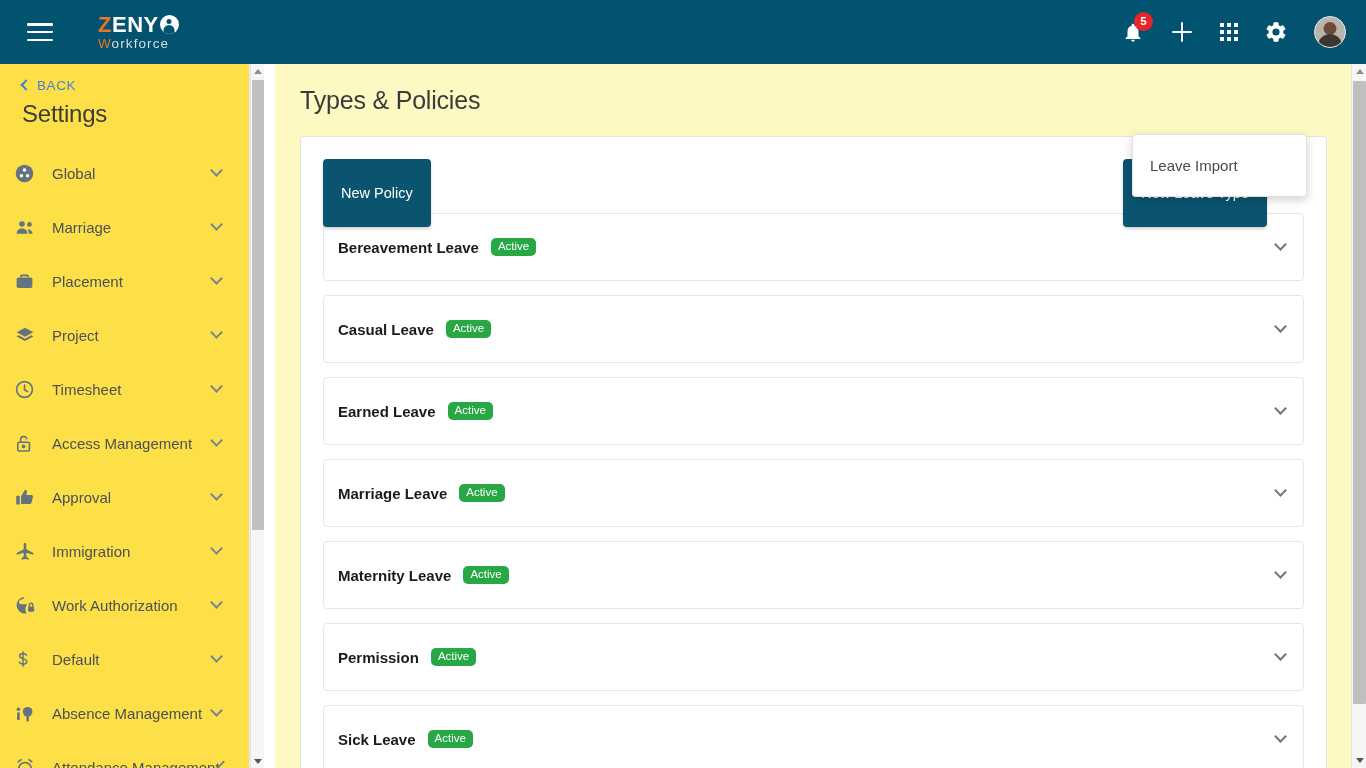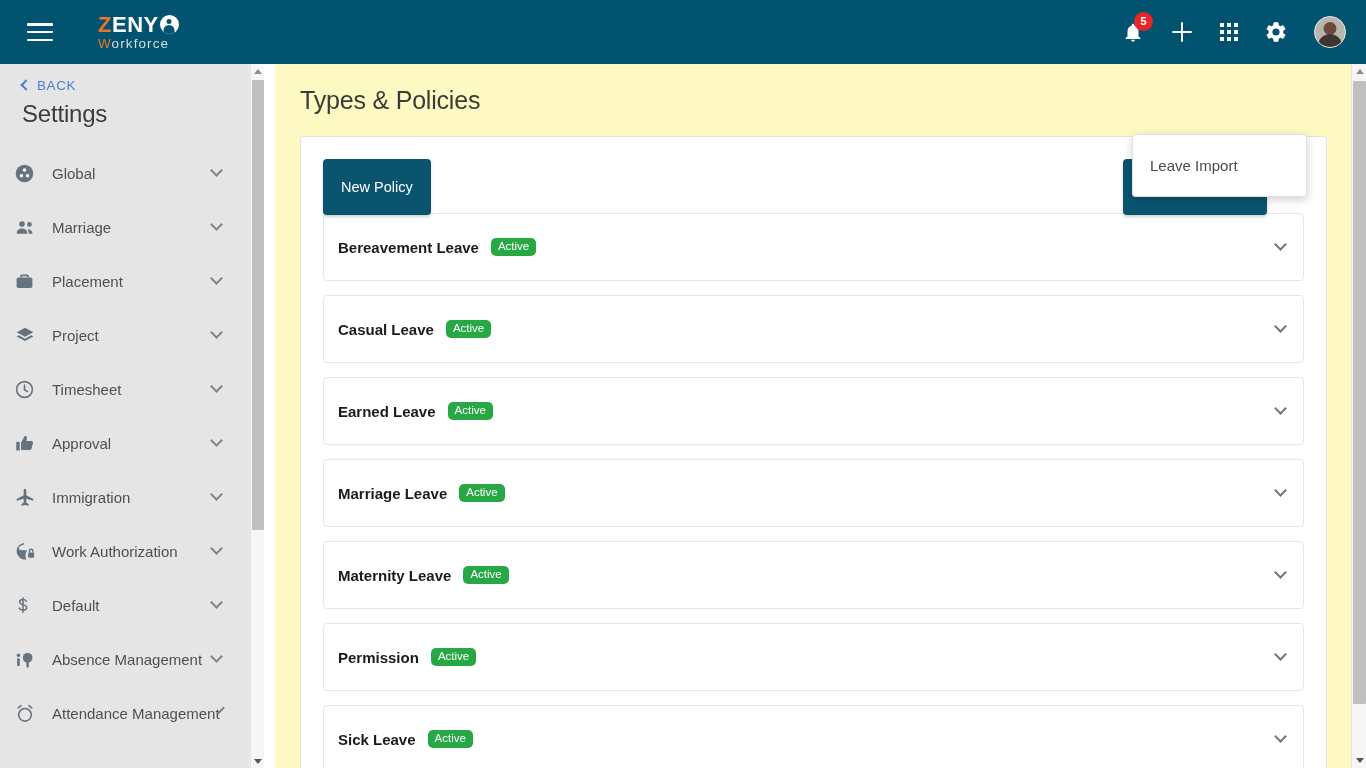--- a/index.html
+++ b/index.html
@@ -77,21 +77,21 @@
   }
   .avatar .head { position: absolute; left: 50%; top: 5px; transform: translateX(-50%);
     width: 13px; height: 13px; border-radius: 50%; background: #6d4b38; }
   .avatar .body { position: absolute; left: 50%; top: 17px; transform: translateX(-50%);
     width: 24px; height: 18px; border-radius: 12px 12px 0 0; background: #3d3530; }
 
   
   .sidebar {
     position: absolute; top: 64px; left: 0;
     width: 250px; height: 704px;
-    background: #e5e5e5;
+    background: #fde047;
     overflow: hidden;
     border-right: 1px solid #ececec;
   }
   .back-link {
     display: flex; align-items: center; gap: 7px;
     color: #4a7fd4; font-size: 13.5px; letter-spacing: .6px;
     margin: 14px 0 0 22px; cursor: pointer;
   }
   .chev-left { width: 8px; height: 8px; border-left: 2.3px solid #4a7fd4; border-bottom: 2.3px solid #4a7fd4;
     transform: rotate(45deg); margin-bottom: 1px; }
@@ -149,21 +149,21 @@
     border-radius: 3px;
   }
   .panel-toolbar {
     position: relative; height: 76px;
     padding: 22px 22px 0 22px;
   }
   .btn-primary {
     background: #0b5470; color: #ffffff;
     border: none; border-radius: 4px;
     font-size: 14.5px; font-family: inherit;
-    padding: 20px 18px; cursor: pointer;
+    padding: 26px 18px; cursor: pointer;
     box-shadow: 0 2px 3px rgba(0,0,0,.18);
   }
   .toolbar-right {
     position: absolute; right: 22px; top: 22px;
     display: flex; align-items: flex-start; gap: 7px;
   }
   .btn-dots {
     width: 30px; height: 30px; margin-top: 4px;
     background: #e2e2e2; border: none; border-radius: 4px;
     display: flex; align-items: center; justify-content: center; gap: 3px;
@@ -343,20 +343,31 @@
       <span class="nav-icon">
         <svg width="21" height="21" viewBox="0 0 24 24" fill="none" stroke="#64737d" stroke-width="1.8">
             <circle cx="12" cy="12" r="9"></circle>
             <path d="M12 7v5.3l3.3 2" stroke-linecap="round"></path>
           </svg>
       </span>
       <span class="nav-label">Timesheet</span>
       <span class="chev-down"></span>
     </div>
 
+    <div class="nav-item">
+      <span class="nav-icon">
+        <svg width="20" height="21" viewBox="0 0 24 24" fill="none" stroke="#64737d" stroke-width="1.9">
+            <rect x="4.5" y="10.5" width="14" height="10.5" rx="1.6"></rect>
+            <path d="M8 10.5V7.4A3.6 3.6 0 0 1 15.2 7"></path>
+            <circle cx="11.5" cy="15.5" r="1.3" fill="#64737d"></circle>
+          </svg>
+      </span>
+      <span class="nav-label">Access Management</span>
+      <span class="chev-down"></span>
+    </div>
 
     <div class="nav-item">
       <span class="nav-icon">
         <svg width="22" height="21" viewBox="0 0 24 24" fill="#64737d">
             <rect x="2" y="10" width="4" height="10" rx="1"></rect>
             <path d="M7.5 10.5 12 3c1.6 0 2.5 1.2 2.2 2.8L13.6 9h5.6c1.3 0 2.2 1.1 1.9 2.3l-1.6 6.4c-.2 1-1.1 1.7-2.1 1.7H7.5v-8.9z"></path>
           </svg>
       </span>
       <span class="nav-label">Approval</span>
       <span class="chev-down"></span>

